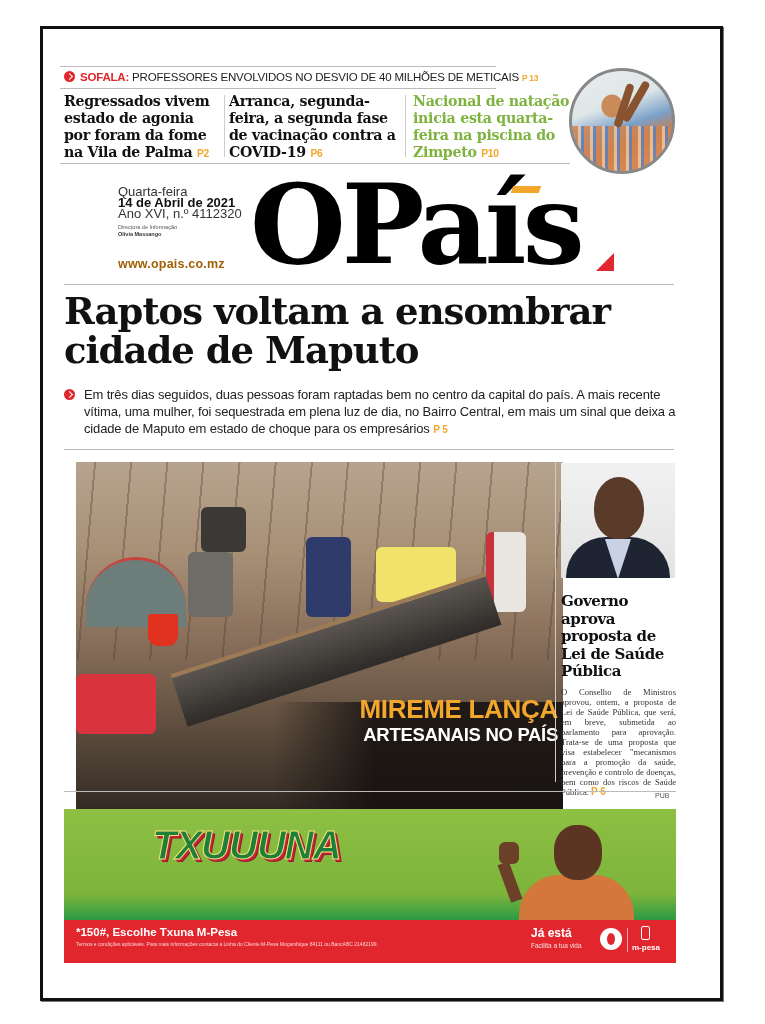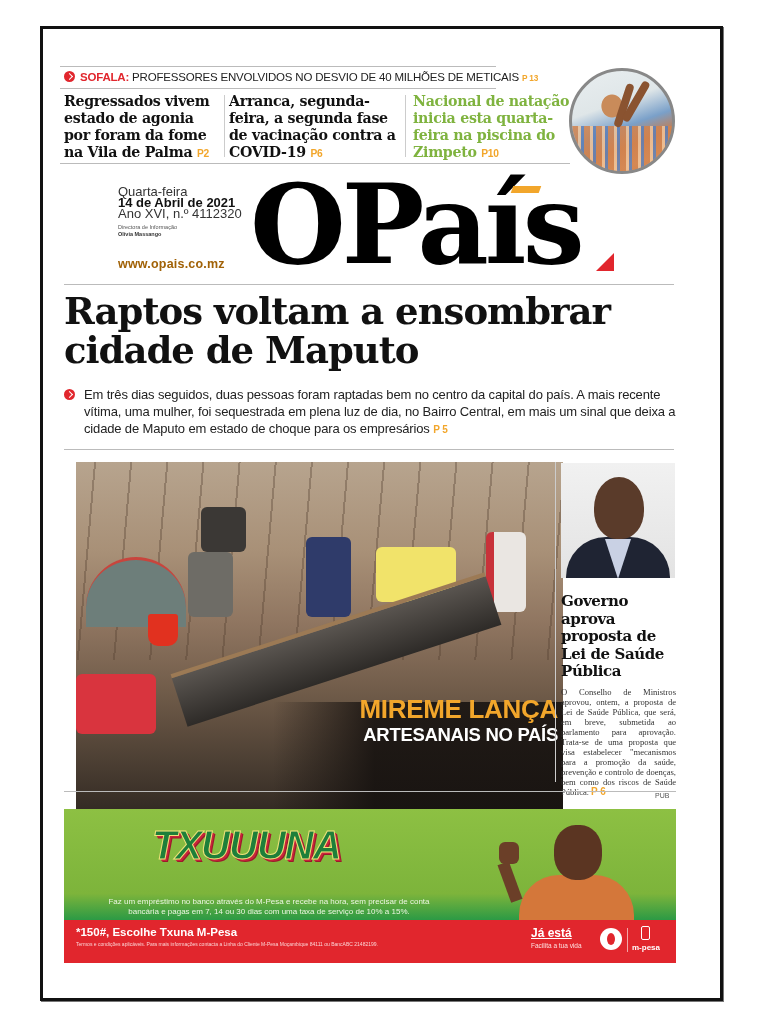--- a/index.html
+++ b/index.html
@@ -165,21 +165,21 @@
   }
   .ad-person .face { position: absolute; left: 65px; top: 8px; width: 48px; height: 55px; border-radius: 45%; background: #5b3522; }
   .ad-person .body { position: absolute; left: 30px; top: 58px; width: 115px; height: 60px; border-radius: 40px 40px 0 0; background: #d4773a; }
   .ad-person .fist { position: absolute; left: 10px; top: 25px; width: 20px; height: 22px; border-radius: 6px; background: #6b3f28; }
   .ad-person .forearm { position: absolute; left: 15px; top: 45px; width: 12px; height: 40px; background: #6b3f28; transform: rotate(-20deg); }
   .ad-bottom {
     position: absolute; left: 0; top: 111px; width: 612px; height: 43px; background: #e1262d;
   }
   .ad-cta { position: absolute; left: 12px; top: 6px; font-size: 11.5px; font-weight: bold; color: #fff; }
   .ad-terms { position: absolute; left: 12px; top: 21px; font-size: 5px; color: #fbd2d3; white-space: nowrap; }
-  .ad-ja { position: absolute; left: 467px; top: 6px; font-size: 12px; font-weight: bold; color: #fff; text-decoration: underline; }
+  .ad-ja { position: absolute; left: 467px; top: 6px; font-size: 12px; font-weight: bold; color: #fff; }
   .ad-facilita { position: absolute; left: 467px; top: 22px; font-size: 6.5px; color: #fde0e0; }
   .vodafone { position: absolute; left: 536px; top: 8px; width: 22px; height: 22px; border-radius: 50%; background: #fff; }
   .vodafone::after { content: ""; position: absolute; left: 7px; top: 5px; width: 8px; height: 12px; border-radius: 50% 50% 50% 50%; background: #e1262d; }
   .ad-sep { position: absolute; left: 563px; top: 8px; width: 1px; height: 24px; background: #f4a5a7; }
   .mpesa-icon { position: absolute; left: 577px; top: 6px; width: 9px; height: 14px; border: 1.5px solid #fff; border-radius: 2px; }
   .mpesa-label { position: absolute; left: 568px; top: 23px; font-size: 8px; font-weight: bold; color: #fff; }
 </style>
 </head>
 <body>
 
@@ -265,21 +265,20 @@
 <div class="side-head">Governo aprova proposta de Lei de Saúde Pública</div>
 <div class="side-body">
   <span>O Conselho de Ministros aprovou, ontem, a proposta de Lei de Saúde Pública, que será, em breve, submetida ao parlamento para aprovação. Trata-se de uma proposta que visa estabelecer "mecanismos para a promoção da saúde, prevenção e controlo de doenças, bem como dos riscos de Saúde Pública.</span>
   <span class="pageref" style="font-size:10px;">P 6</span>
 </div>
 
 <div class="rule" style="left:64px; top:791px; width:612px;"></div>
 <div class="pub-label">PUB</div>
 <div class="ad">
   <div class="ad-brand">TXUUUNA</div>
-  <div class="ad-body">Faz um empréstimo no banco através do M-Pesa e recebe na hora, sem precisar de conta bancária e pagas em 7, 14 ou 30 dias com uma taxa de serviço de 10% a 15%.</div>
   <div class="ad-person">
     <div class="body"></div>
     <div class="forearm"></div>
     <div class="fist"></div>
     <div class="face"></div>
   </div>
   <div class="ad-bottom">
     <div class="ad-cta">*150#, Escolhe Txuna M-Pesa</div>
     <div class="ad-terms">Termos e condições aplicáveis. Para mais informações contacta a Linha do Cliente M-Pesa Moçambique 84111 ou BancABC 21482199.</div>
     <div class="ad-ja">Já está</div>

